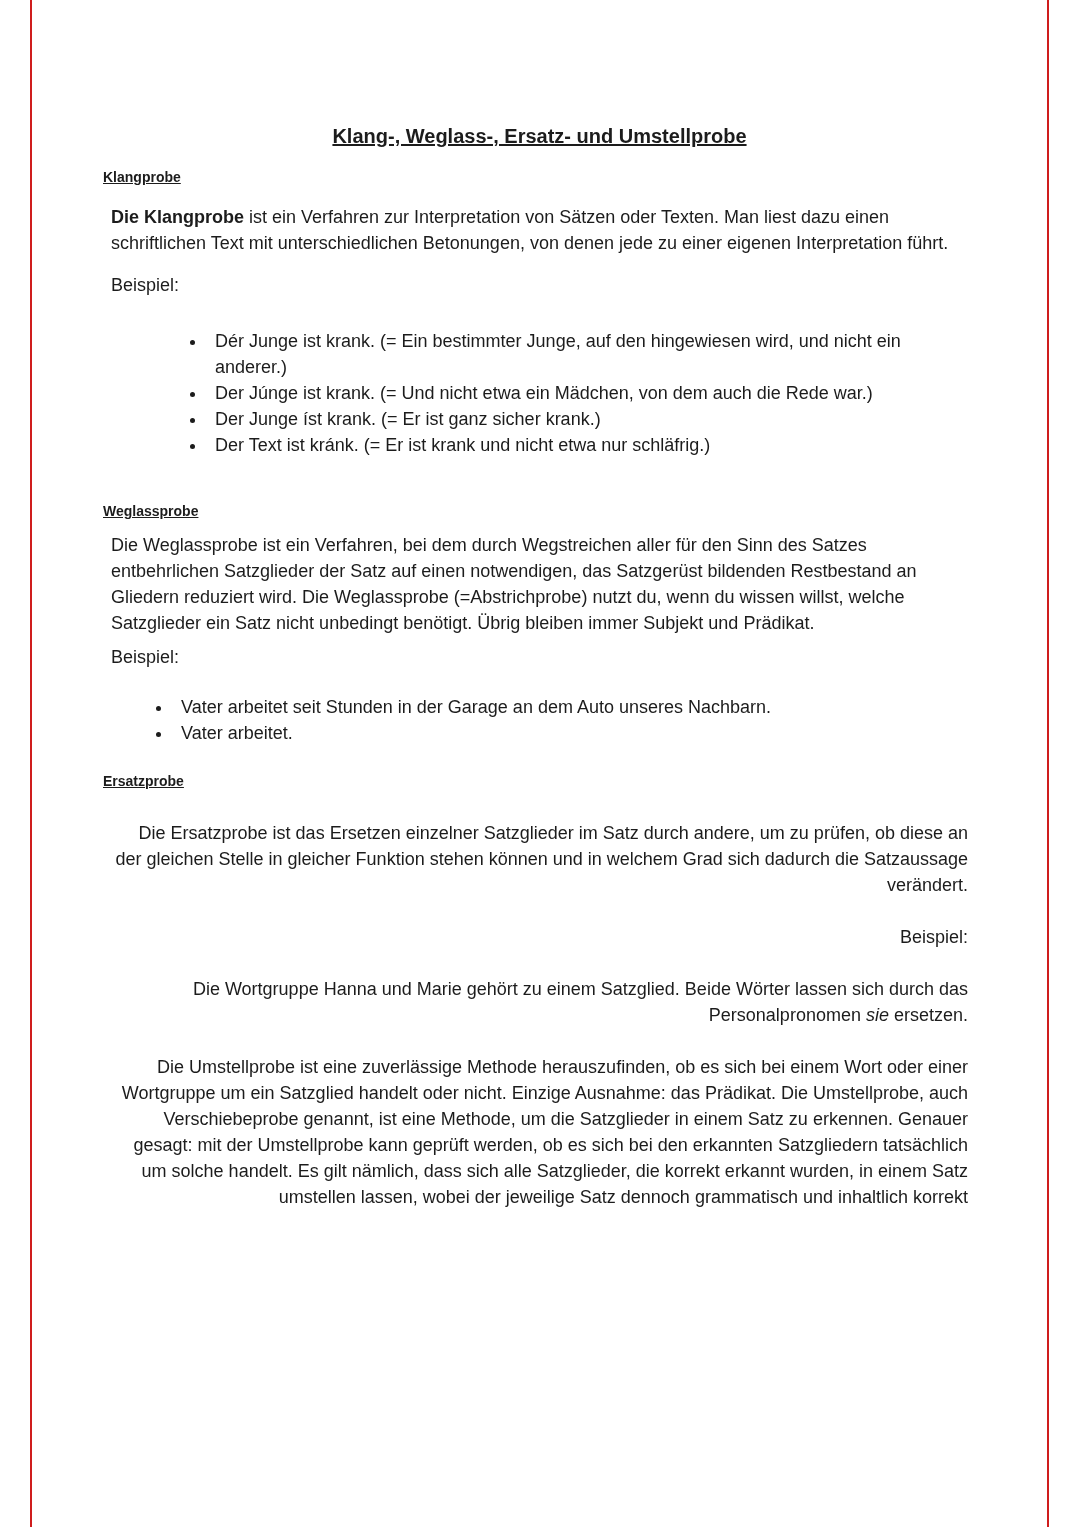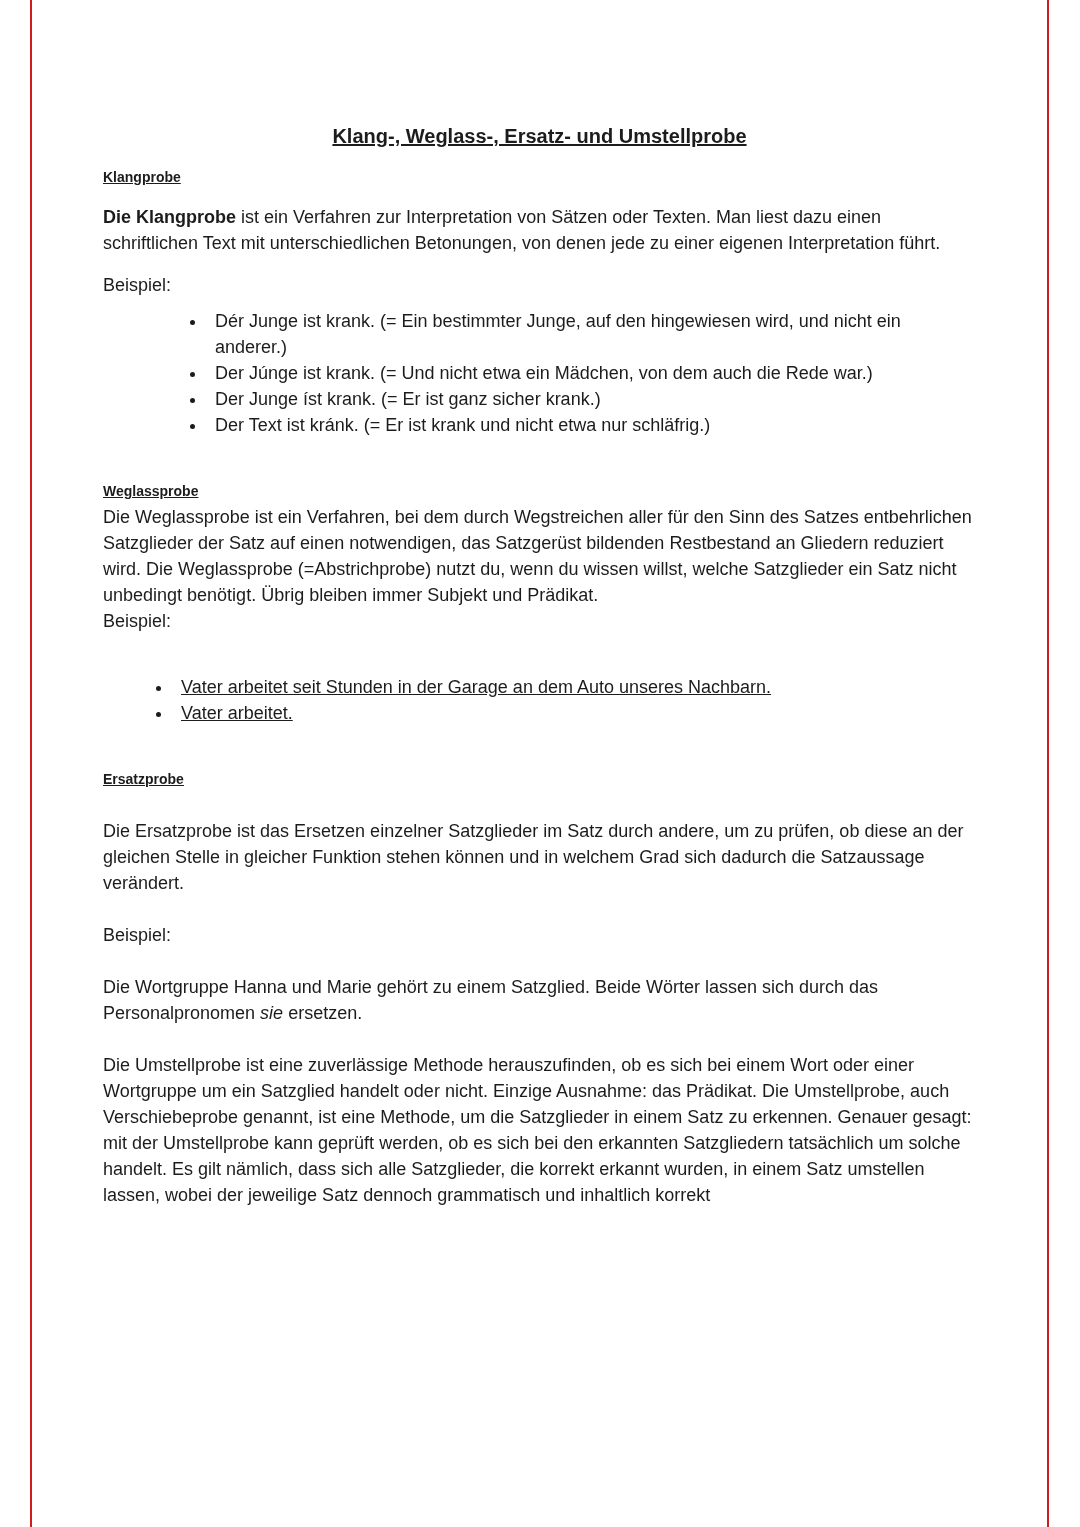--- a/index.html
+++ b/index.html
@@ -37,36 +37,36 @@
     font-size: 20px;
     line-height: 28px;
     margin: 0 0 14px 0;
   }
   .heading {
     font-weight: bold;
     text-decoration: underline;
     font-size: 14px;
     margin: 0;
   }
-  p { margin: 0; }
+  p { margin: 8px; }
   .bold   { font-weight: bold; }
   .italic { font-style: italic; }
   ul { margin: 0; list-style: disc; }
   ul.indent-deep    { padding-left: 104px; }
   ul.indent-shallow { padding-left: 70px; }
   li { padding-left: 8px; }
 
   .mt-14 { margin-top: 14px; }
   .mt-16 { margin-top: 16px; }
-  .mt-22 { margin-top: 10px; }
-  .mt-24 { margin-top: 40px; text-decoration: underline; }
-  .mt-26 { margin-top: 26px; }
+  .mt-22 { margin-top: 30px; }
+  .mt-24 { margin-top: 24px; }
+  .mt-26 { margin-top: 26px; text-align: right; }
   .mt-28 { margin-top: 28px; }
   .mt-40 { margin-top: 40px; }
-  .mt-42 { margin-top: 40px; }
+  .mt-42 { margin-top: 22px; }
 </style>
 </head>
 <body>
 
 <div class="page">
   <div class="rule rule-left"></div>
   <div class="rule rule-right"></div>
 
   <div class="content">
 

